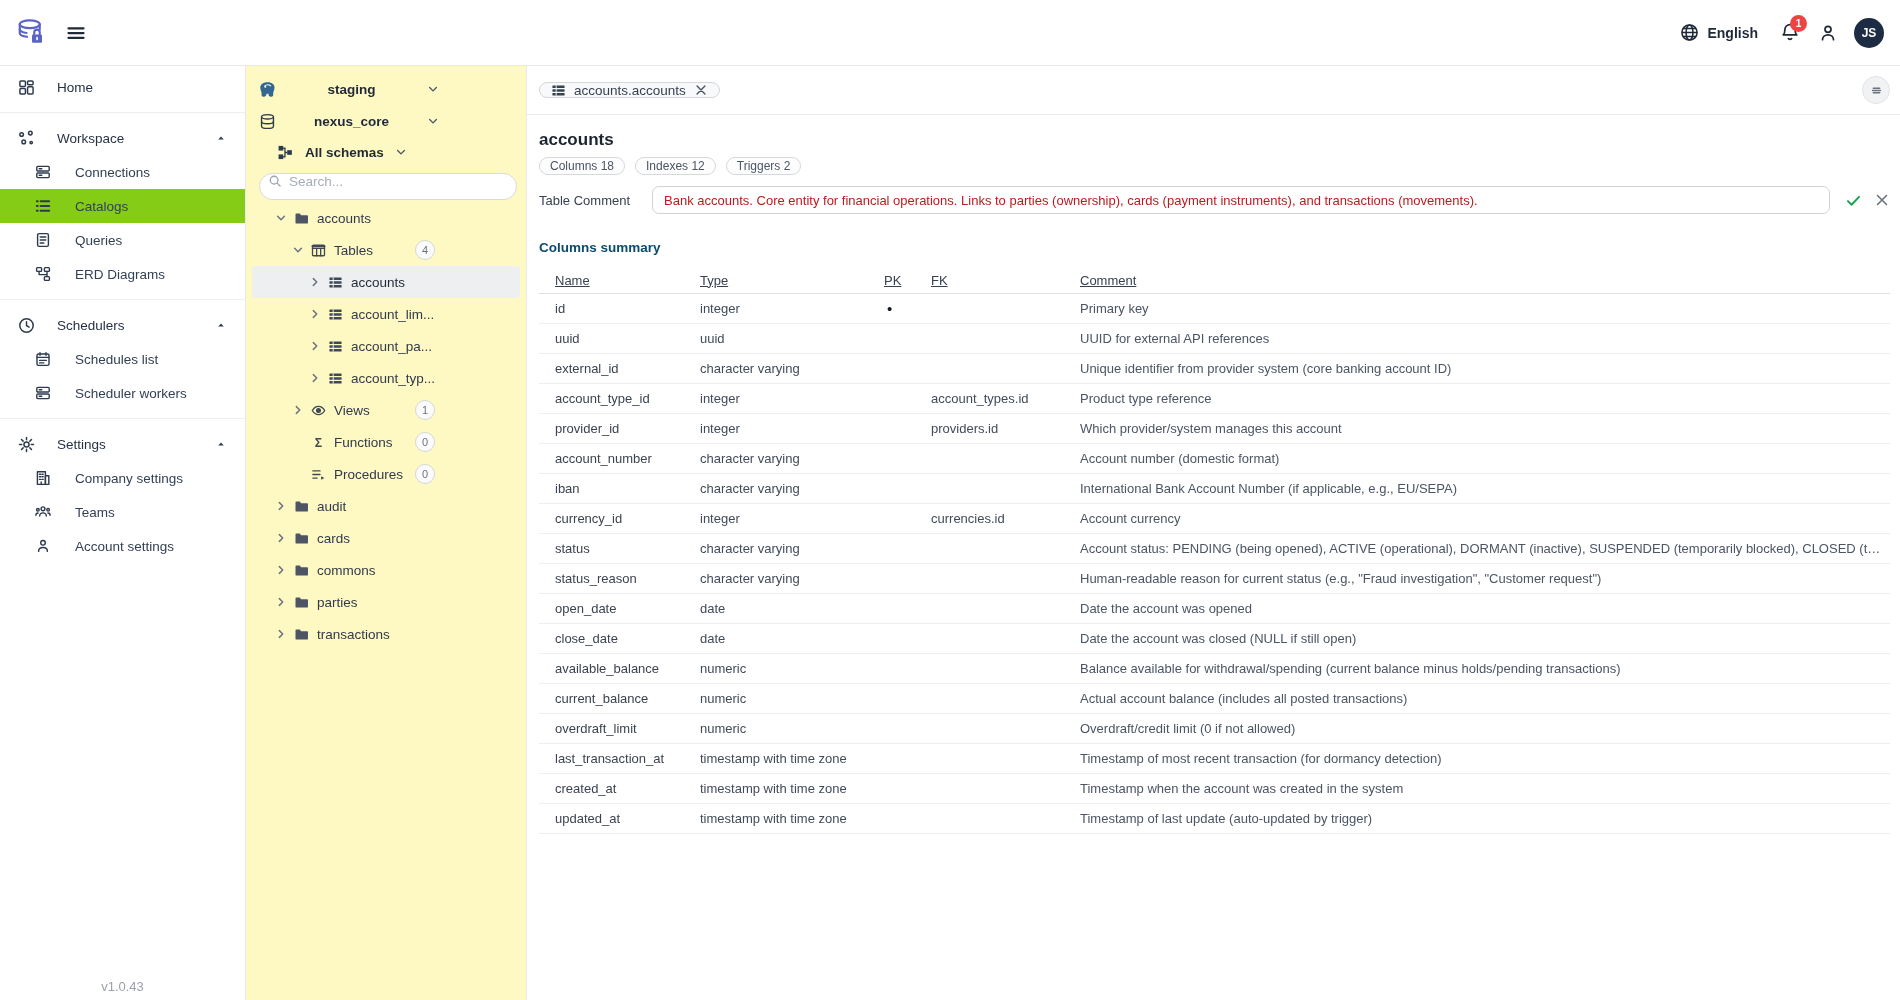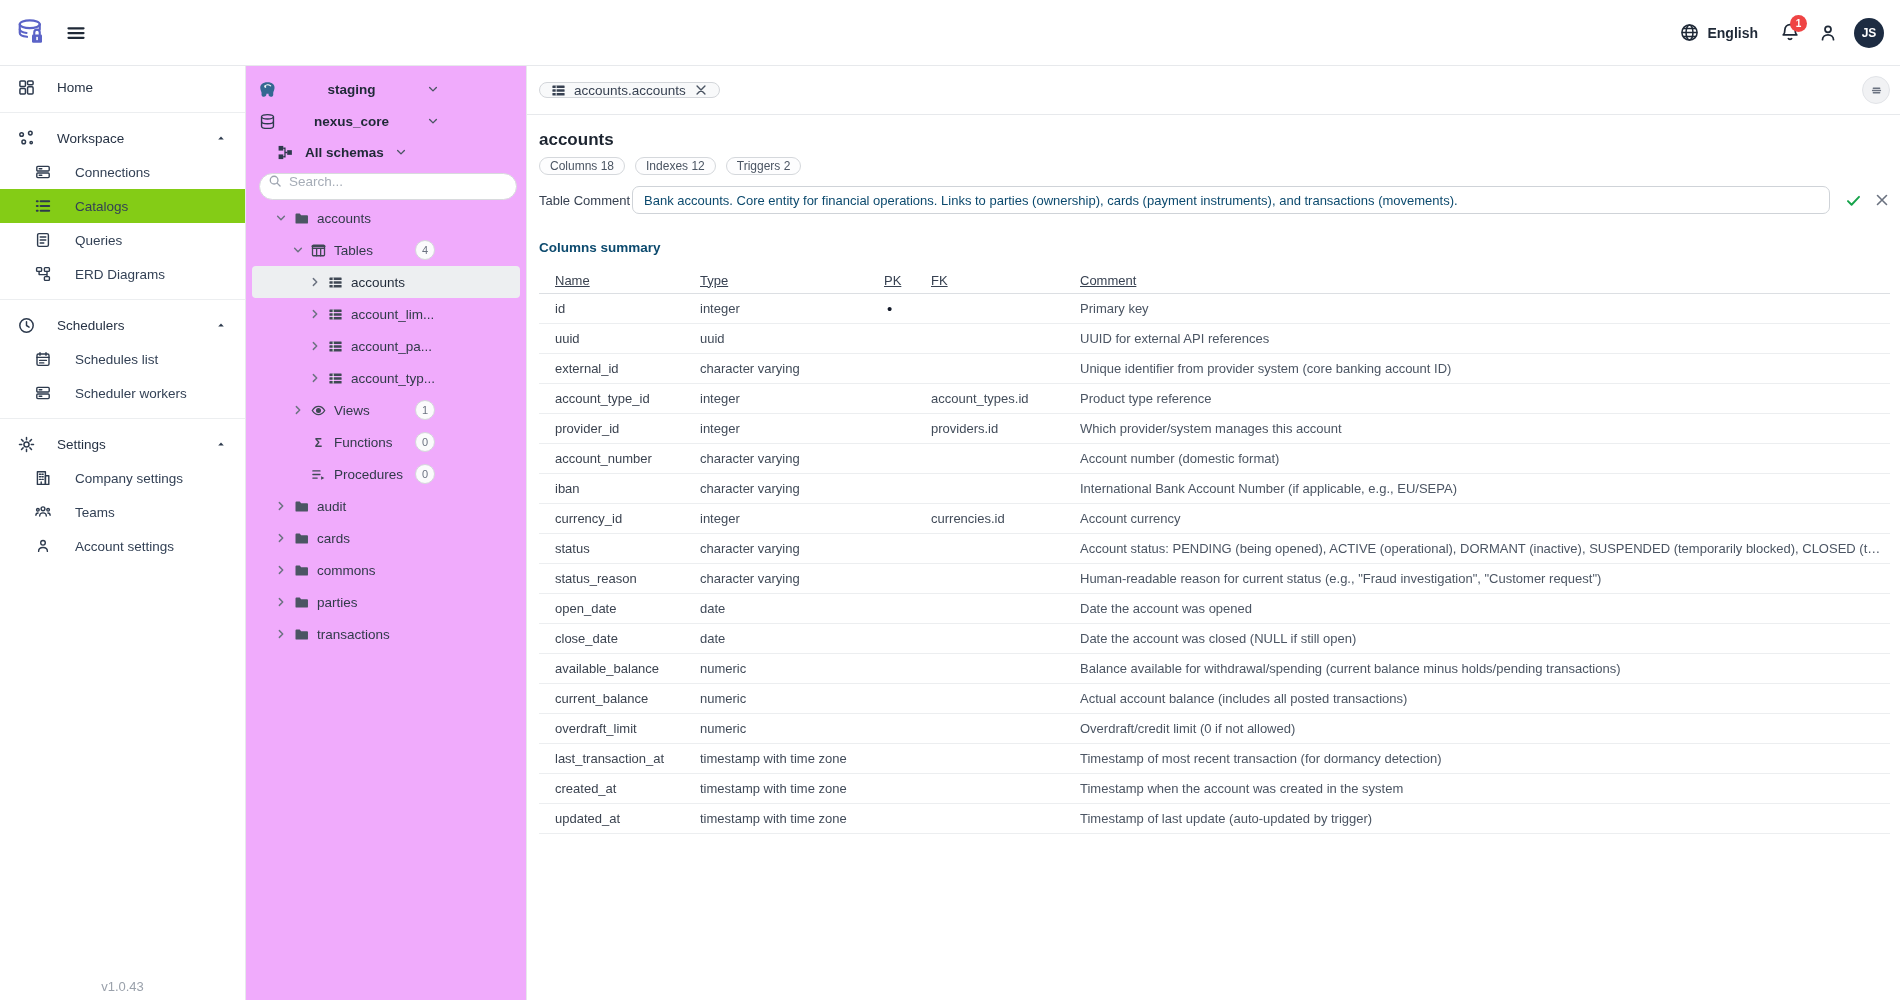--- a/index.html
+++ b/index.html
@@ -38,21 +38,21 @@
   .sb-child { padding-left:35px; gap:24px; }
   .sb-child .ic { width:16px; height:16px; color:#2d3a4d; }
   .sb-child .sb-label { font-size:13.5px; color:#334155; }
   .sb-child.active { background:#84cc16; }
   .caret { width:10px !important; height:10px !important; margin-left:auto; margin-right:19px; color:#2b3546; }
   .sb-divider { height:1px; background:#eceef0; margin:8px 0; }
   .version { position:absolute; bottom:6px; left:0; width:100%; text-align:center;
     font-size:13px; color:#9aa1ab; }
 
   
-  .explorer { position:absolute; top:66px; left:246px; bottom:0; width:281px; background:#f0abfc;
+  .explorer { position:absolute; top:66px; left:246px; bottom:0; width:281px; background:#fef9c3;
     border-right:1px solid #e7e9ec; padding-top:8px; }
   .conn-row { height:30px; margin:0 9px 2px 13px; display:flex; align-items:center; cursor:pointer;}
   .conn-row .src-ic { width:17px; height:17px; }
   .conn-row .conn-label { flex:1; text-align:center; font-size:13.5px; font-weight:700; color:#1f2937; }
   .conn-row .chev { width:12px; height:12px; color:#4b5563; margin-right:78px; }
   .schema-row { height:28px; margin:2px 9px 0 13px; display:flex; align-items:center; gap:11px; padding-left:18px; cursor:pointer;}
   .schema-row .src-ic { width:17px; height:17px; color:#2d3a4d;}
   .schema-row .schema-label { font-size:13.5px; font-weight:700; color:#1f2937; }
   .schema-row .chev { width:12px; height:12px; color:#4b5563; }
   .searchbox { height:27px; margin:7px 9px 0 13px; border:1px solid #d8dadd; border-radius:14px;
@@ -87,23 +87,23 @@
     background:#f1f2f4; border:1px solid #e2e4e8; display:flex; align-items:center; justify-content:center;
     color:#6b7280; cursor:pointer;}
   .tabbar-action .ic { width:15px; height:15px; }
 
   .content { padding:15px 10px 0 12px; }
   .table-title { font-size:17px; font-weight:700; color:#1c2430; }
   .badge-row { display:flex; gap:10px; margin-top:7px; }
   .pill { height:18px; padding:0 10px; border:1px solid #d5d8dc; border-radius:9px; font-size:12px;
     color:#4b5563; display:flex; align-items:center; background:#fdfdfe; }
   .comment-row { display:flex; align-items:center; margin-top:11px; }
-  .comment-label { font-size:13px; color:#374151; white-space:nowrap; margin-right:2px; }
+  .comment-label { font-size:13px; color:#374151; white-space:nowrap; margin-right:22px; }
   .comment-input { flex:1; height:28px; border:1px solid #cfd3d8; border-radius:7px; padding:0 11px;
-    font-size:13px; color:#0c4a6e; background:#fff; font-family:"Liberation Sans",sans-serif; outline:none;}
+    font-size:13px; color:#b91c1c; background:#fff; font-family:"Liberation Sans",sans-serif; outline:none;}
   .comment-ok { width:17px; height:17px; color:#16a34a; margin-left:15px; cursor:pointer;}
   .comment-cancel { width:16px; height:16px; color:#6b7280; margin-left:12px; cursor:pointer;}
 
   .summary-title { margin-top:26px; font-size:13.5px; font-weight:600; color:#0c4a6e; }
   .cols-table { margin-top:12px; }
   .thead, .trow { display:grid; grid-template-columns:161px 184px 47px 149px 1fr; align-items:center; }
   .thead { height:27px; border-bottom:1px solid #dcdfe3; font-size:13px; color:#374151;text-decoration:underline; }
   .trow { height:30px; border-bottom:1px solid #eceef0; font-size:13px; color:#414b59; cursor:default;}
   .tcell { overflow:hidden; white-space:nowrap; text-overflow:ellipsis; }
   .col-name { padding-left:16px; color:#3b4350; }

